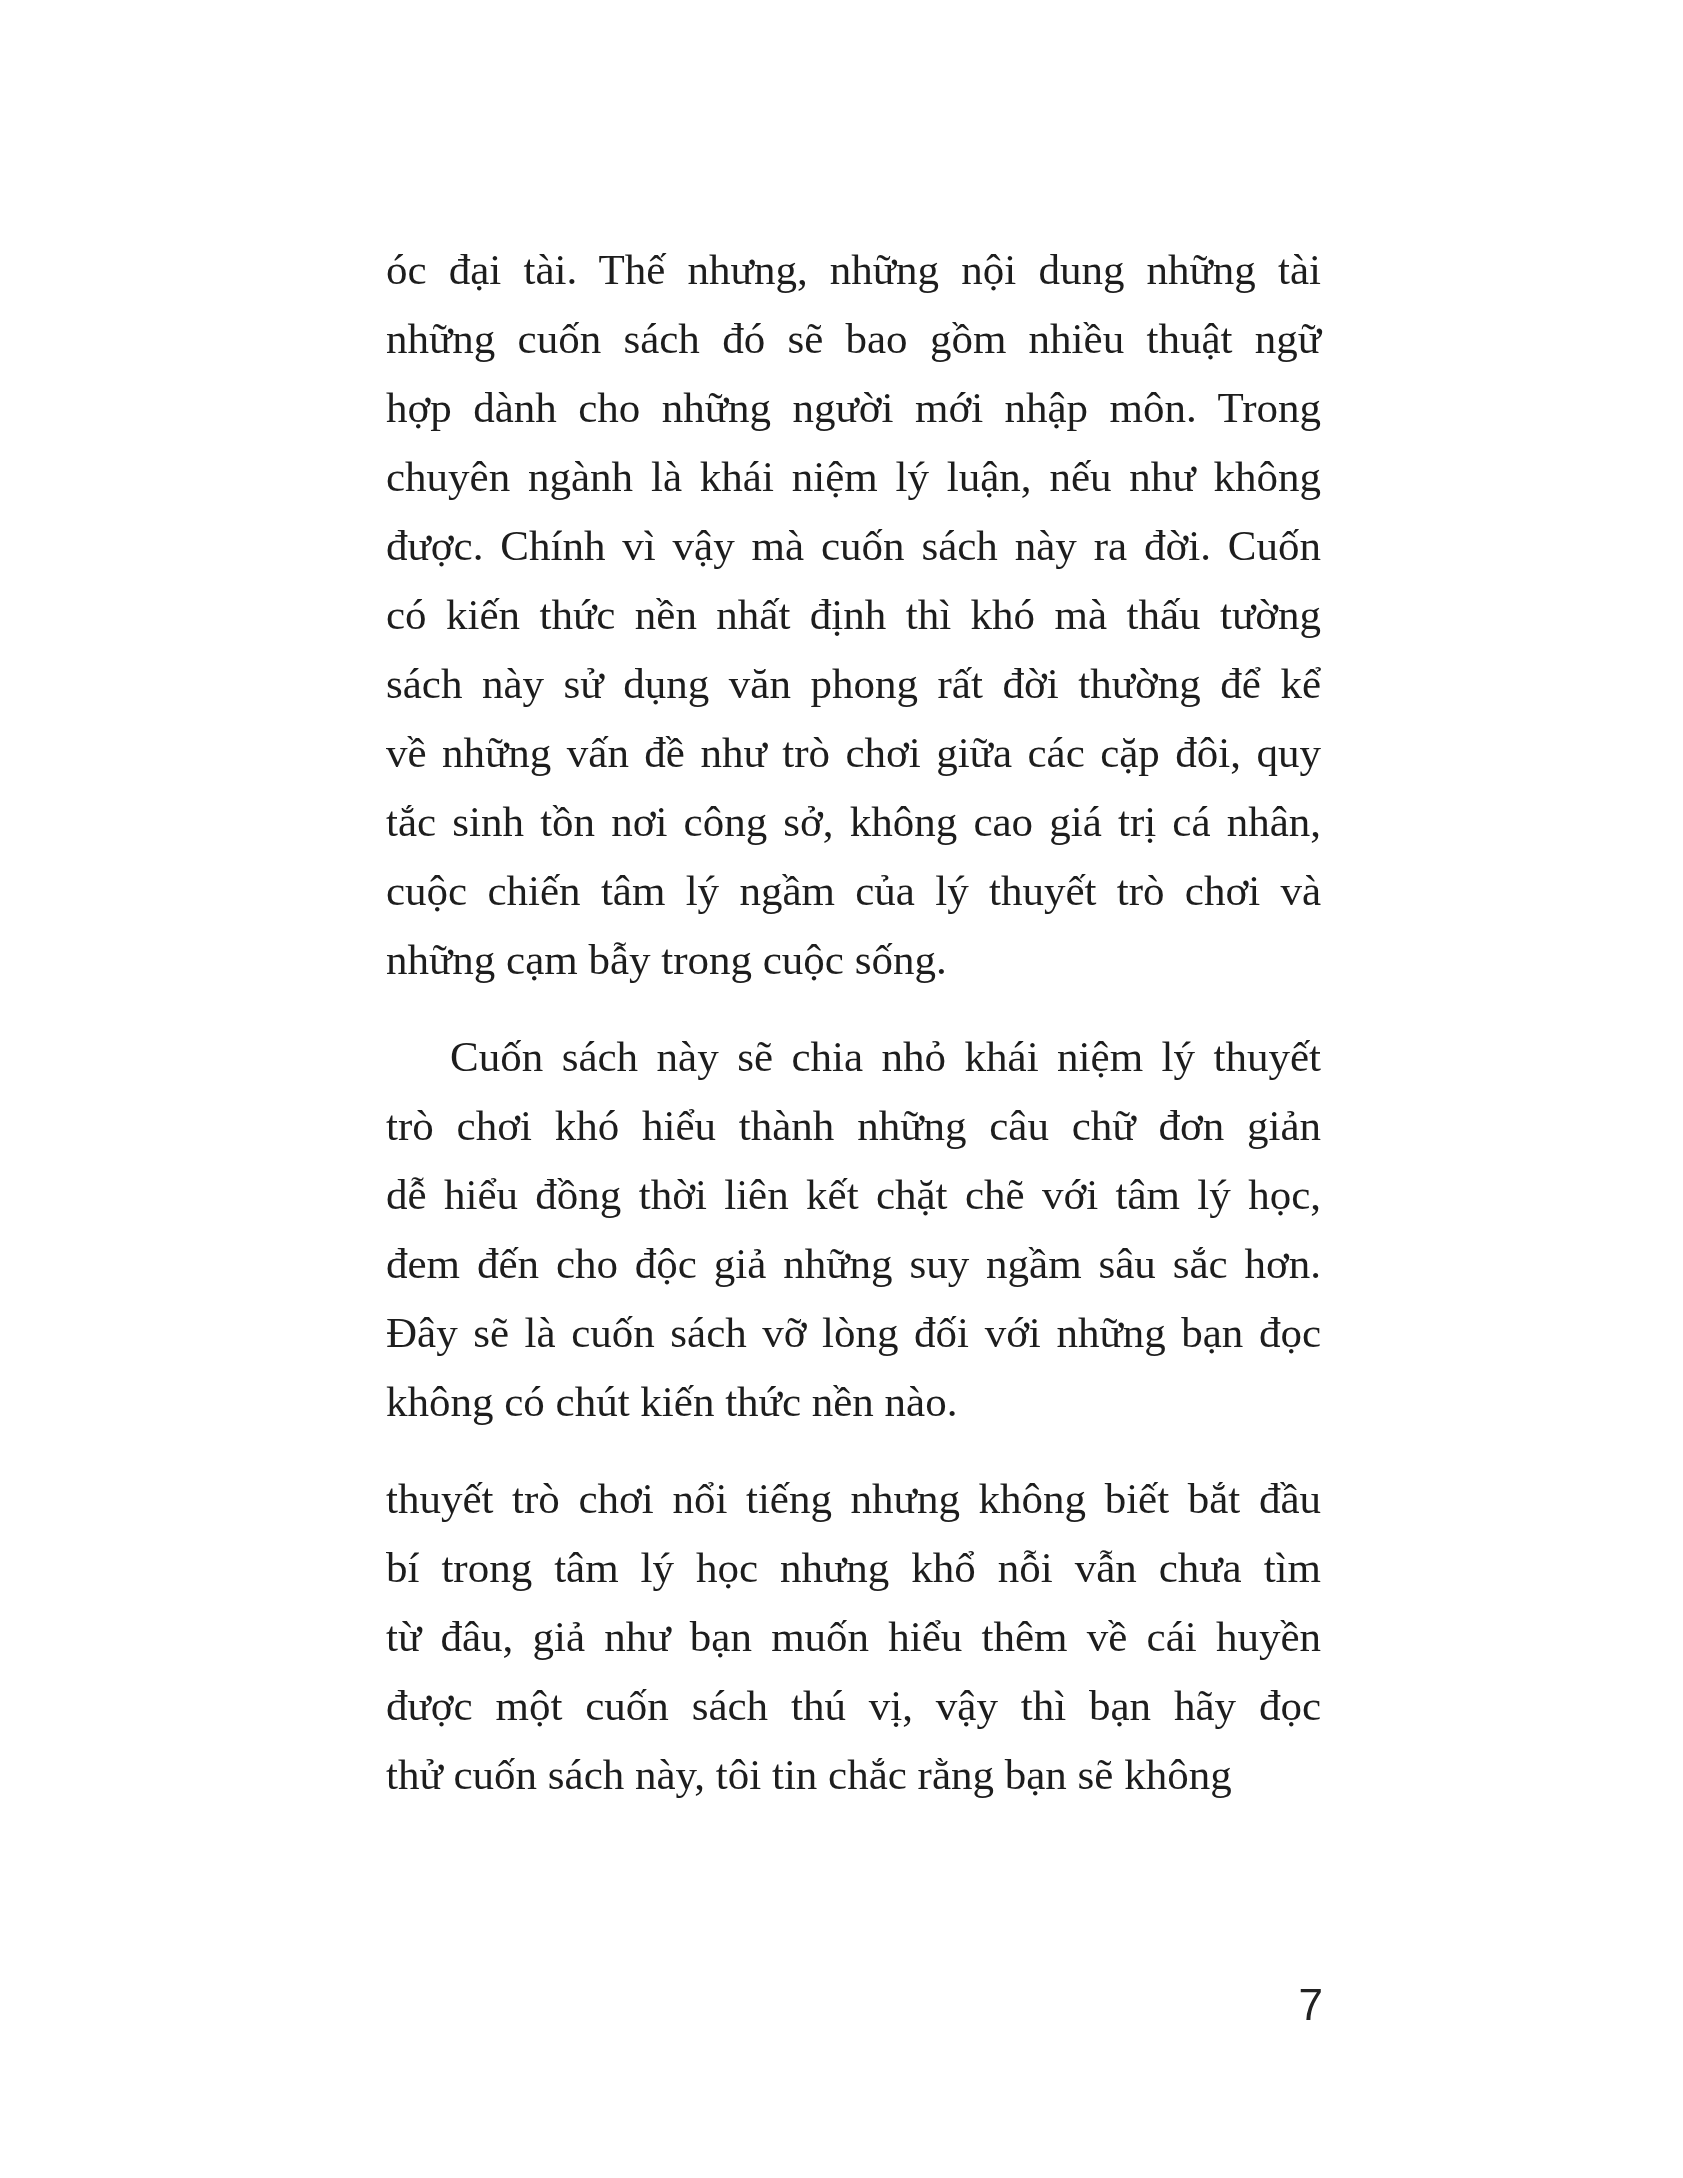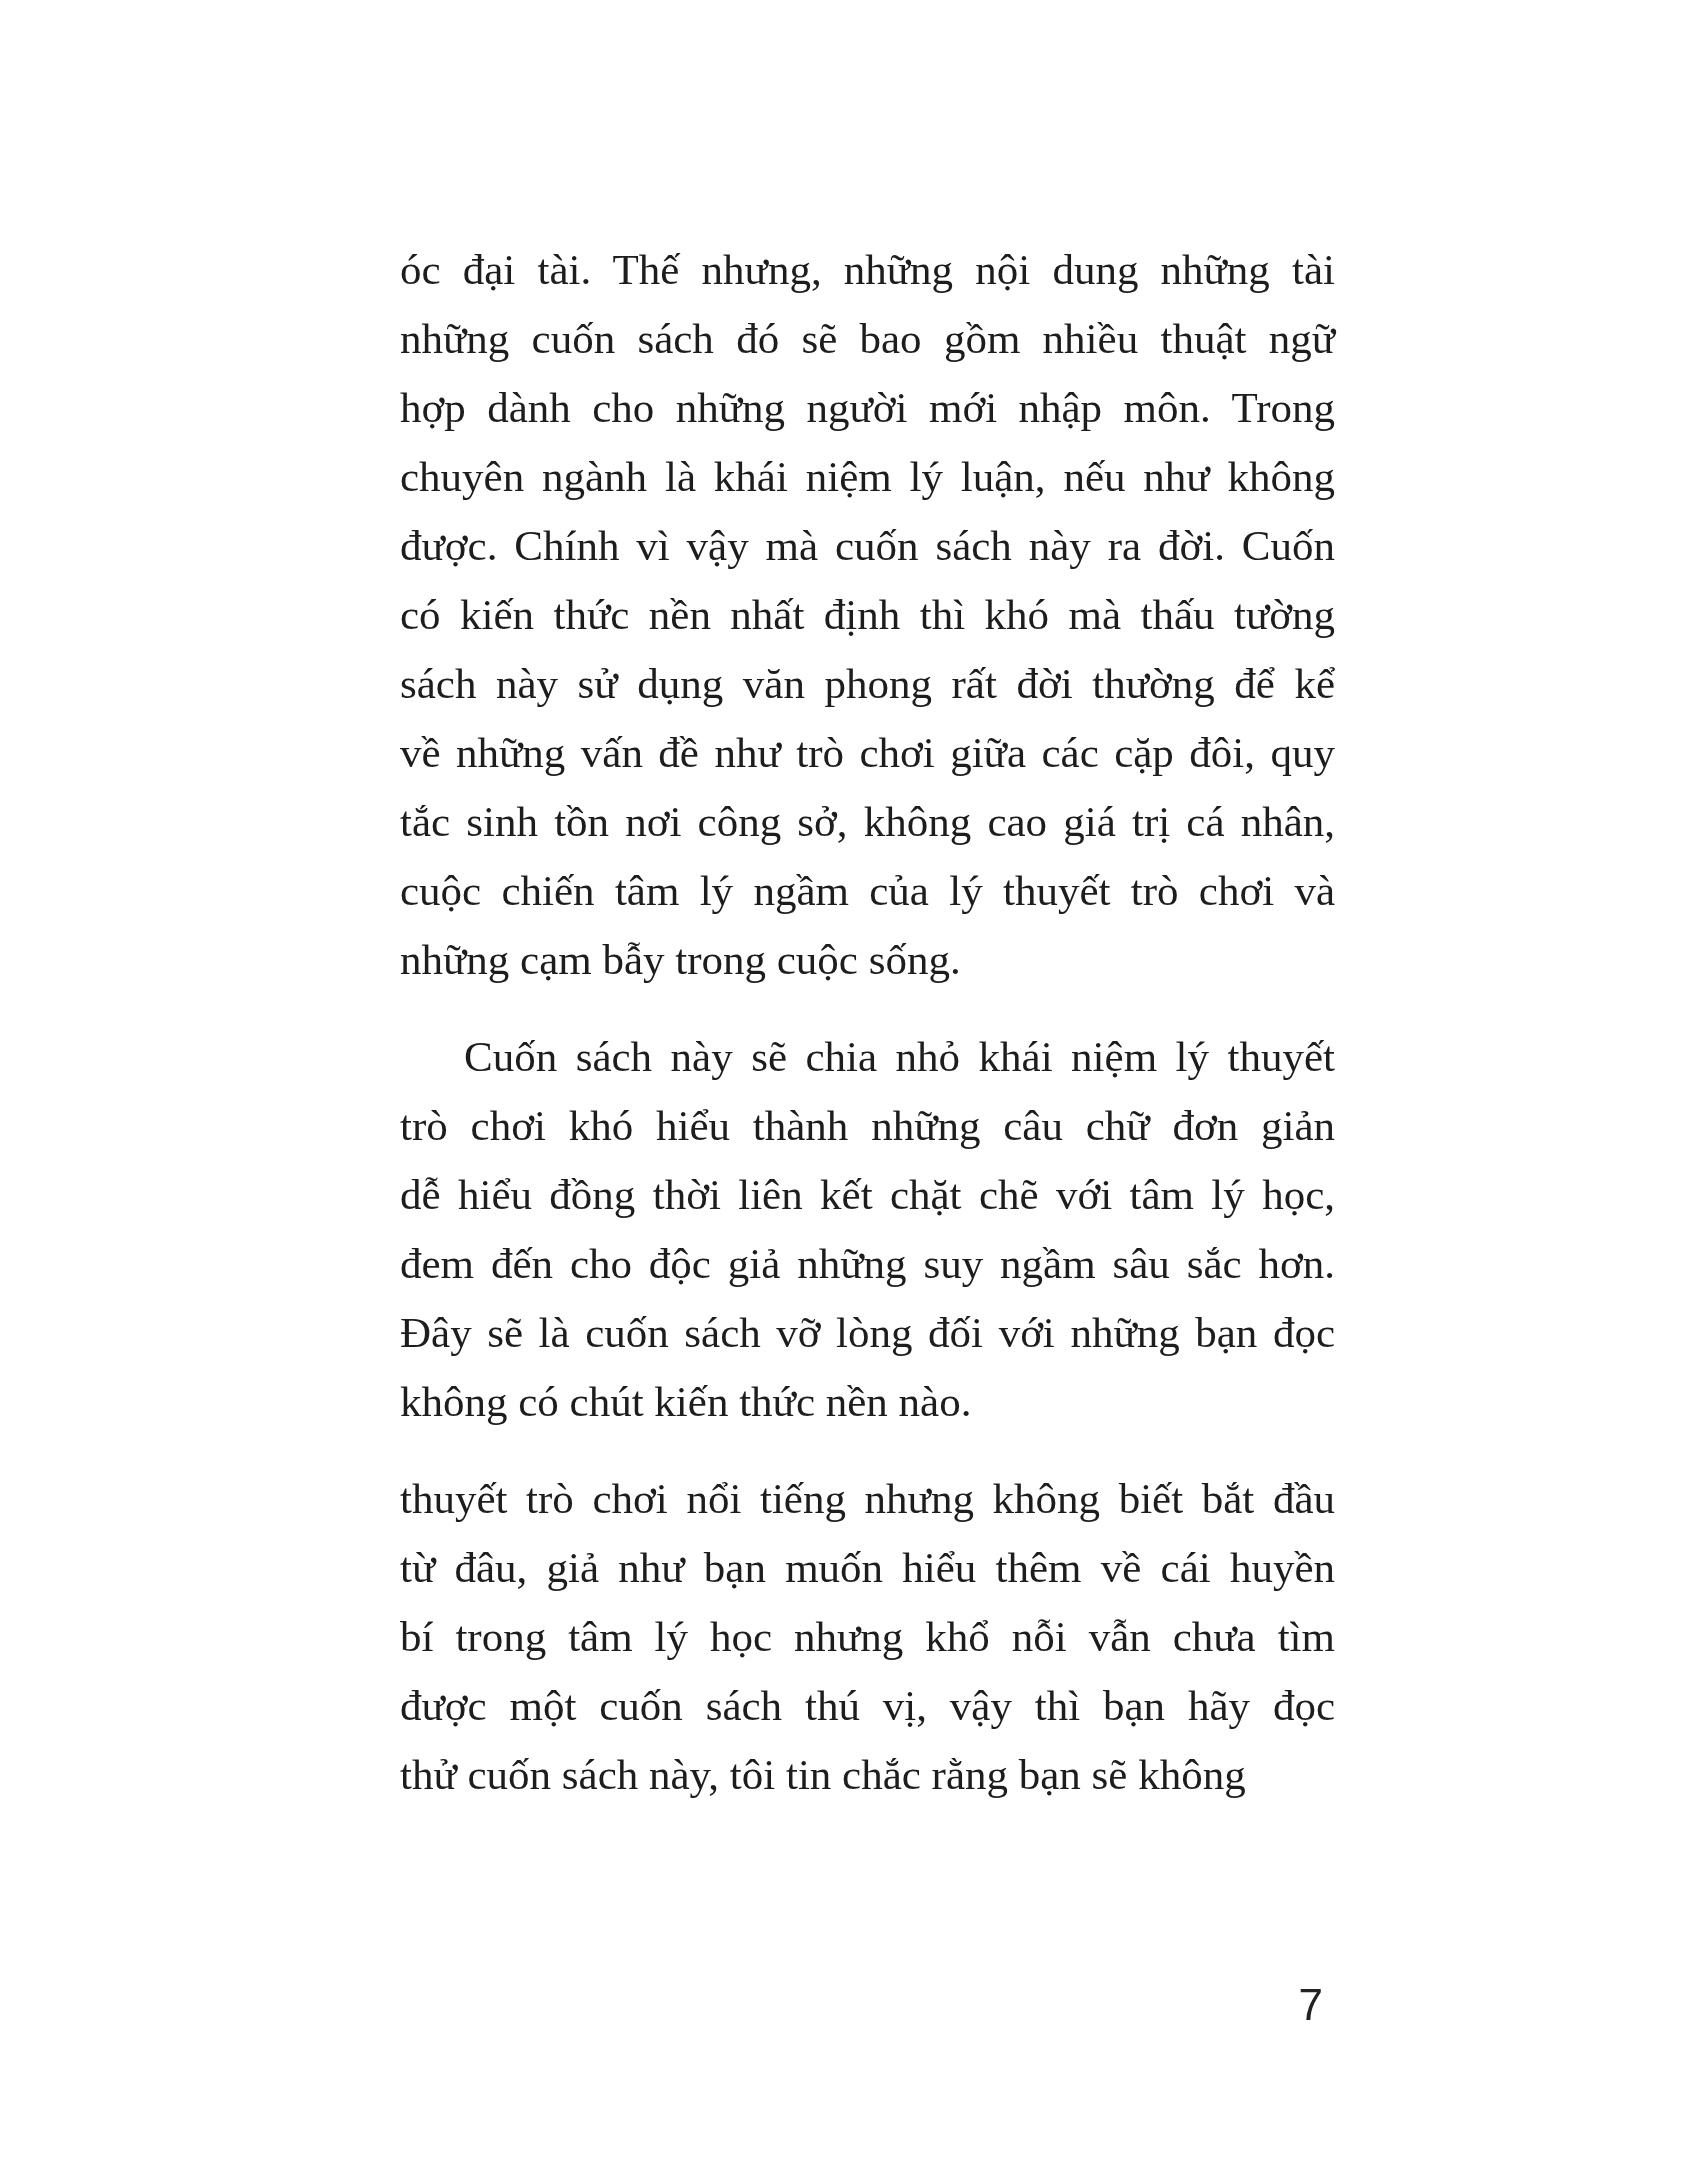--- a/index.html
+++ b/index.html
@@ -10,21 +10,21 @@
   .page {
     position: relative;
     width: 1683px;
     height: 2178px;
     background: #ffffff;
     overflow: hidden;
     font-family: "Liberation Serif", serif;
   }
   .text-block {
     position: absolute;
-    left: 400px;
+    left: 386px;
     top: 235px;
     width: 935px;
     color: #1d1d1d;
     font-size: 43px;
     line-height: 69px;
   }
   .paragraph {
     margin: 0;
     padding: 0;
   }
@@ -77,22 +77,22 @@
       <div class="line indent">Cuốn sách này sẽ chia nhỏ khái niệm lý thuyết</div>
       <div class="line">trò chơi khó hiểu thành những câu chữ đơn giản</div>
       <div class="line">dễ hiểu đồng thời liên kết chặt chẽ với tâm lý học,</div>
       <div class="line">đem đến cho độc giả những suy ngầm sâu sắc hơn.</div>
       <div class="line">Đây sẽ là cuốn sách vỡ lòng đối với những bạn đọc</div>
       <div class="line last">không có chút kiến thức nền nào.</div>
     </div>
 
     <div class="paragraph">
       <div class="line">thuyết trò chơi nổi tiếng nhưng không biết bắt đầu</div>
+      <div class="line">bí trong tâm lý học nhưng khổ nỗi vẫn chưa tìm</div>
       <div class="line">từ đâu, giả như bạn muốn hiểu thêm về cái huyền</div>
-      <div class="line">bí trong tâm lý học nhưng khổ nỗi vẫn chưa tìm</div>
       <div class="line">được một cuốn sách thú vị, vậy thì bạn hãy đọc</div>
       <div class="line last">thử cuốn sách này, tôi tin chắc rằng bạn sẽ không</div>
     </div>
 
   </div>
 
   <div class="page-number">7</div>
 </div>
 
 

